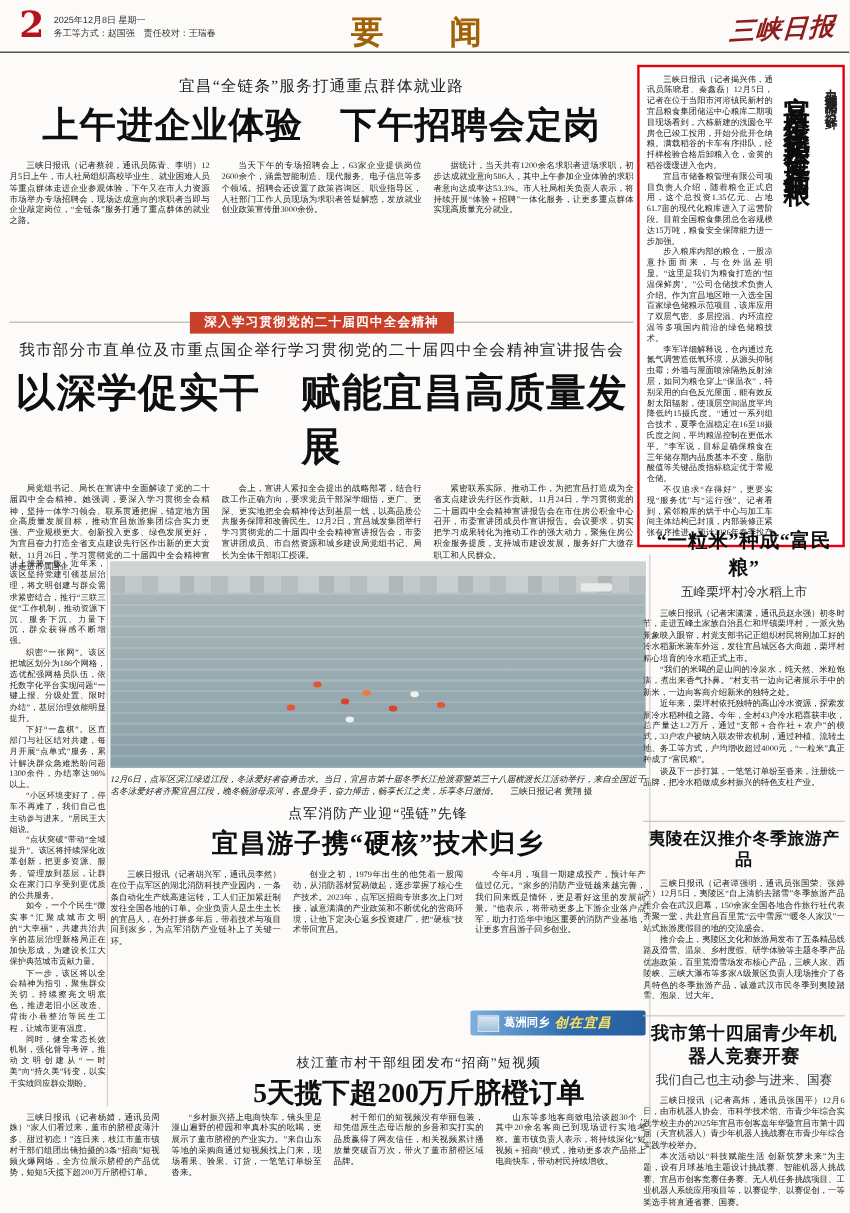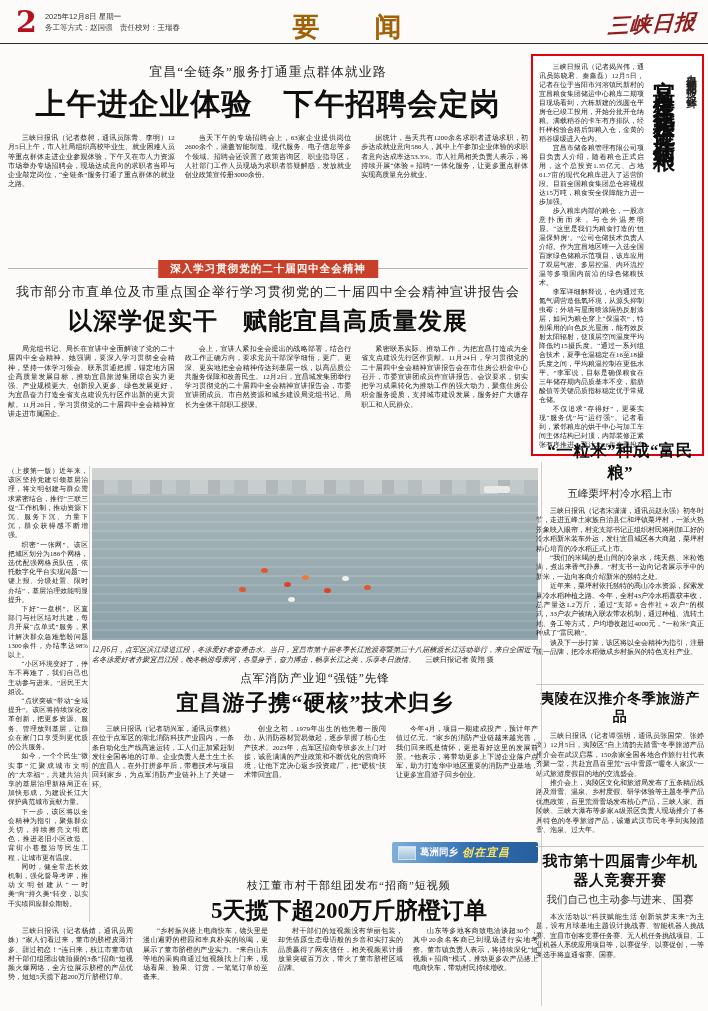--- a/index.html
+++ b/index.html
@@ -34,21 +34,21 @@
   .red-box { position:absolute; left:531px; top:54px; width:173px; height:402px; border:2.5px solid #e3000f; background:#fff; padding:6px 4px 6px 6px; display:flex; gap:5px; }
   .rb-body { flex:1; overflow:hidden; }
   .rb-body p { font-size:6.9px; line-height:9px; text-align:justify; text-indent:2em; color:#222; }
   .rb-head { writing-mode:vertical-rl; font-size:22px; font-weight:bold; letter-spacing:5px; color:#0d0d0d; height:100%; }
   .rb-kicker { writing-mode:vertical-rl; font-size:10.5px; font-weight:bold; color:#222; padding-top:4px; letter-spacing:2px; }
 
   
   .banner { position:absolute; left:8px; top:268px; width:520px; border-top:1px solid #b9b5ae; padding-top:10px; }
   .banner-badge { position:absolute; top:-9px; left:50%; transform:translateX(-50%); background:#c8402a; color:#fff; font-size:10.5px; font-weight:bold; padding:2px 12px; letter-spacing:1px; white-space:nowrap; font-family:"Liberation Sans",sans-serif; }
   .banner .kicker { font-size:13px; margin-top:4px; }
-  .banner .headline { font-size:24px; margin-top:4px; letter-spacing:1px; }
+  .banner .headline { font-size:33px; margin-top:4px; letter-spacing:1px; }
   .banner .cols { margin-top:8px; }
   .banner .cols p { height:116px; }
 
   
   .left-col { position:absolute; left:8px; top:466px; width:80px; height:456px; overflow:hidden; }
   .left-col p { font-size:6.8px; line-height:9.2px; text-align:justify; text-indent:2em; color:#222; }
   .left-col p.lead { text-indent:0; }
 
   
   .photo { position:absolute; left:92px; top:468px; width:446px; height:172px; background:linear-gradient(#aebabd 0%, #9fb0b4 40%, #8aa0a9 100%); overflow:hidden; }
@@ -198,36 +198,37 @@
     </div>
   </div>
 
   <div class="r-art rice">
     <div class="headline">“一粒米”种成“富民粮”</div>
     <div class="subhead">五峰栗坪村冷水稻上市</div>
     <div class="body">
       <p>三峡日报讯（记者宋潇潇，通讯员赵永强）初冬时节，走进五峰土家族自治县仁和坪镇栗坪村，一派火热景象映入眼帘，村党支部书记正组织村民将刚加工好的冷水稻新米装车外运，发往宜昌城区各大商超，栗坪村精心培育的冷水稻正式上市。</p>
       <p>“我们的米喝的是山间的冷泉水，纯天然、米粒饱满，煮出来香气扑鼻。”村支书一边向记者展示手中的新米，一边向客商介绍新米的独特之处。</p>
       <p>近年来，栗坪村依托独特的高山冷水资源，探索发展冷水稻种植之路。今年，全村43户冷水稻喜获丰收，总产量达1.2万斤，通过“支部＋合作社＋农户”的模式，33户农户被纳入联农带农机制，通过种植、流转土地、务工等方式，户均增收超过4000元，“一粒米”真正种成了“富民粮”。</p>
-      <p>谈及下一步打算，该区将以全会精神为指引，注册统一品牌，把冷水稻做成乡村振兴的特色支柱产业。</p>
+      <p>谈及下一步打算，一笔笔订单纷至沓来，注册统一品牌，把冷水稻做成乡村振兴的特色支柱产业。</p>
     </div>
   </div>
 
   <div class="r-art yiling">
     <div class="headline">夷陵在汉推介冬季旅游产品</div>
     <div class="body">
       <p>三峡日报讯（记者谭强明，通讯员张国荣、张婷文）12月5日，夷陵区“自上清韵去踏雪”冬季旅游产品推介会在武汉启幕，150余家全国各地合作旅行社代表齐聚一堂，共赴宜昌百里荒“云中雪原”“暖冬人家汉”一站式旅游度假目的地的交流盛会。</p>
       <p>推介会上，夷陵区文化和旅游局发布了五条精品线路及滑雪、温泉、乡村度假、研学体验等主题冬季产品优惠政策，百里荒滑雪场发布核心产品，三峡人家、西陵峡、三峡大瀑布等多家A级景区负责人现场推介了各具特色的冬季旅游产品，诚邀武汉市民冬季到夷陵踏雪、泡泉、过大年。</p>
     </div>
   </div>
 
   <div class="r-art robot">
     <div class="headline">我市第十四届青少年机器人竞赛开赛</div>
     <div class="subhead">我们自己也主动参与进来、国赛</div>
     <div class="body">
+      <p>三峡日报讯（记者高炜，通讯员张国平）12月6日，由市机器人协会、市科学技术馆、市青少年综合实践学校主办的2025年宜昌市创客嘉年华暨宜昌市第十四届（天宜机器人）青少年机器人挑战赛在市青少年综合实践学校举办。</p>
       <p>本次活动以“科技赋能生活 创新筑梦未来”为主题，设有月球基地主题设计挑战赛、智能机器人挑战赛、宜昌市创客竞赛任务赛、无人机任务挑战项目、工业机器人系统应用项目等，以赛促学、以赛促创，一等奖选手将直通省赛、国赛。</p>
     </div>
   </div>
 
   <div class="vline" style="left:89px;top:466px;height:456px"></div>
   <div class="vline" style="left:541px;top:462px;height:544px"></div>
   <div class="hline" style="left:536px;top:684px;width:168px"></div>
   <div class="hline" style="left:536px;top:846px;width:168px"></div>
 
 </div>

